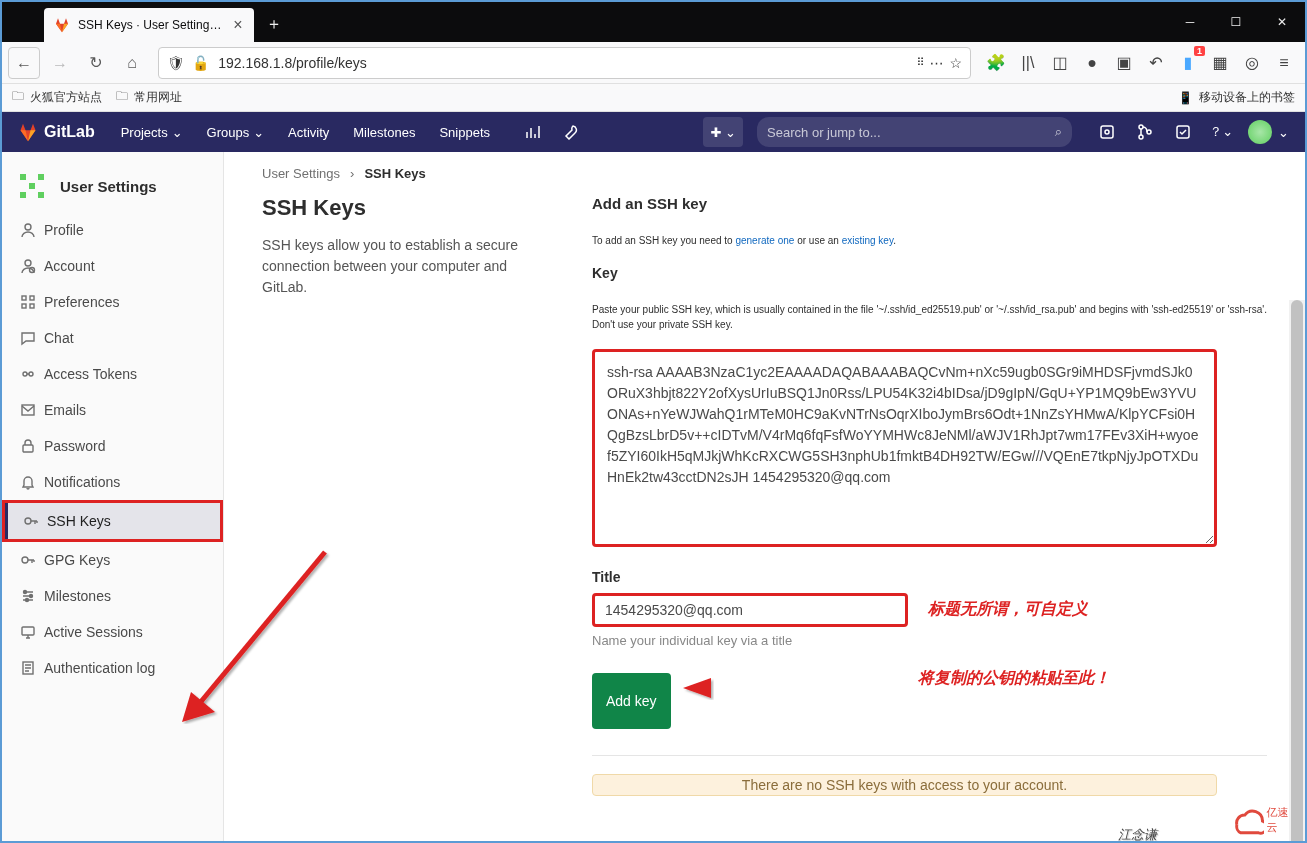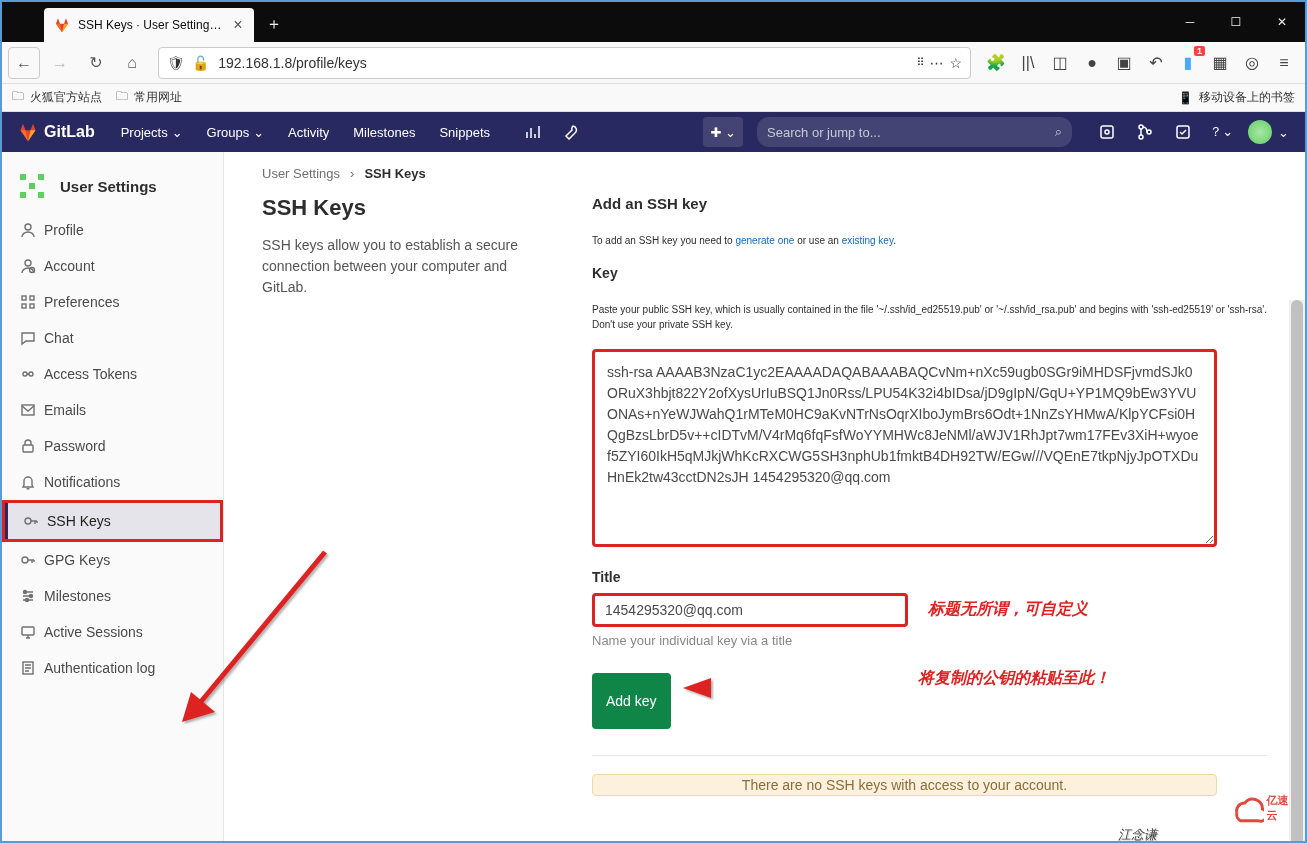--- a/index.html
+++ b/index.html
@@ -66,21 +66,21 @@
 .title-input { width: 316px; height: 34px; border: 3px solid #d22; border-radius: 4px; padding: 0 10px; font-size: 14px; color: #4a4a4a; }
 .annot2 { color: #d22; font-style: italic; font-weight: bold; text-shadow: 1px 1px 0 #fff; font-size: 16px; font-family: "KaiTi", serif; margin-left: 20px;}
 .hint { font-size: 13px; color: #888; margin-top: 6px; }
 .add-btn { background: #108548; color: #fff; border: none; border-radius: 4px; padding: 20px 14px; font-size: 14px; margin-top: 25px; cursor: pointer; }
 hr.sep { border: none; border-top: 1px solid #e5e5e5; margin: 26px 0 18px; }
 .keys-count { font-size: 15px; font-weight: 600; color: #2e2e2e; margin-bottom: 12px; }
 .empty-alert { width: 625px; background: #fdf1dd; border: 1px solid #f0d9a8; border-radius: 4px; padding: 2px; text-align: center; font-size: 14px; color: #8a6d3b; }
 
 .arrow-svg { position: absolute; pointer-events: none; }
 .watermark { position: absolute; right: 148px; bottom: -3px; font-size: 13px; color: #444; font-style: italic; font-family: "KaiTi", serif; text-shadow: 1px 1px 1px rgba(0,0,0,0.2);}
-.ysy-logo { position: absolute; right: 6px; bottom: 16px; width: 70px; height: 34px; display:flex; align-items:center; justify-content:center; color:#e0493d; font-weight:bold; font-size: 11px;}
+.ysy-logo { position: absolute; right: 6px; bottom: 4px; width: 70px; height: 34px; display:flex; align-items:center; justify-content:center; color:#e0493d; font-weight:normal; font-size: 11px;}
 .scroll-v { position:absolute; right:0; top:148px; bottom:0; width:16px; background:#f1f1f1;}
 .scroll-v::before{content:""; position:absolute; top:0; left:2px; right:2px; height:560px; background:#c1c1c1; border-radius:6px;}
 </style>
 </head>
 <body>
 
 <div class="browser-top">
   <div class="tab">
     <svg class="tab-favicon" viewBox="0 0 24 24">
         <path fill="#e24329" d="M12 23L3 10l3-8 3 8h6l3-8 3 8z"></path>

